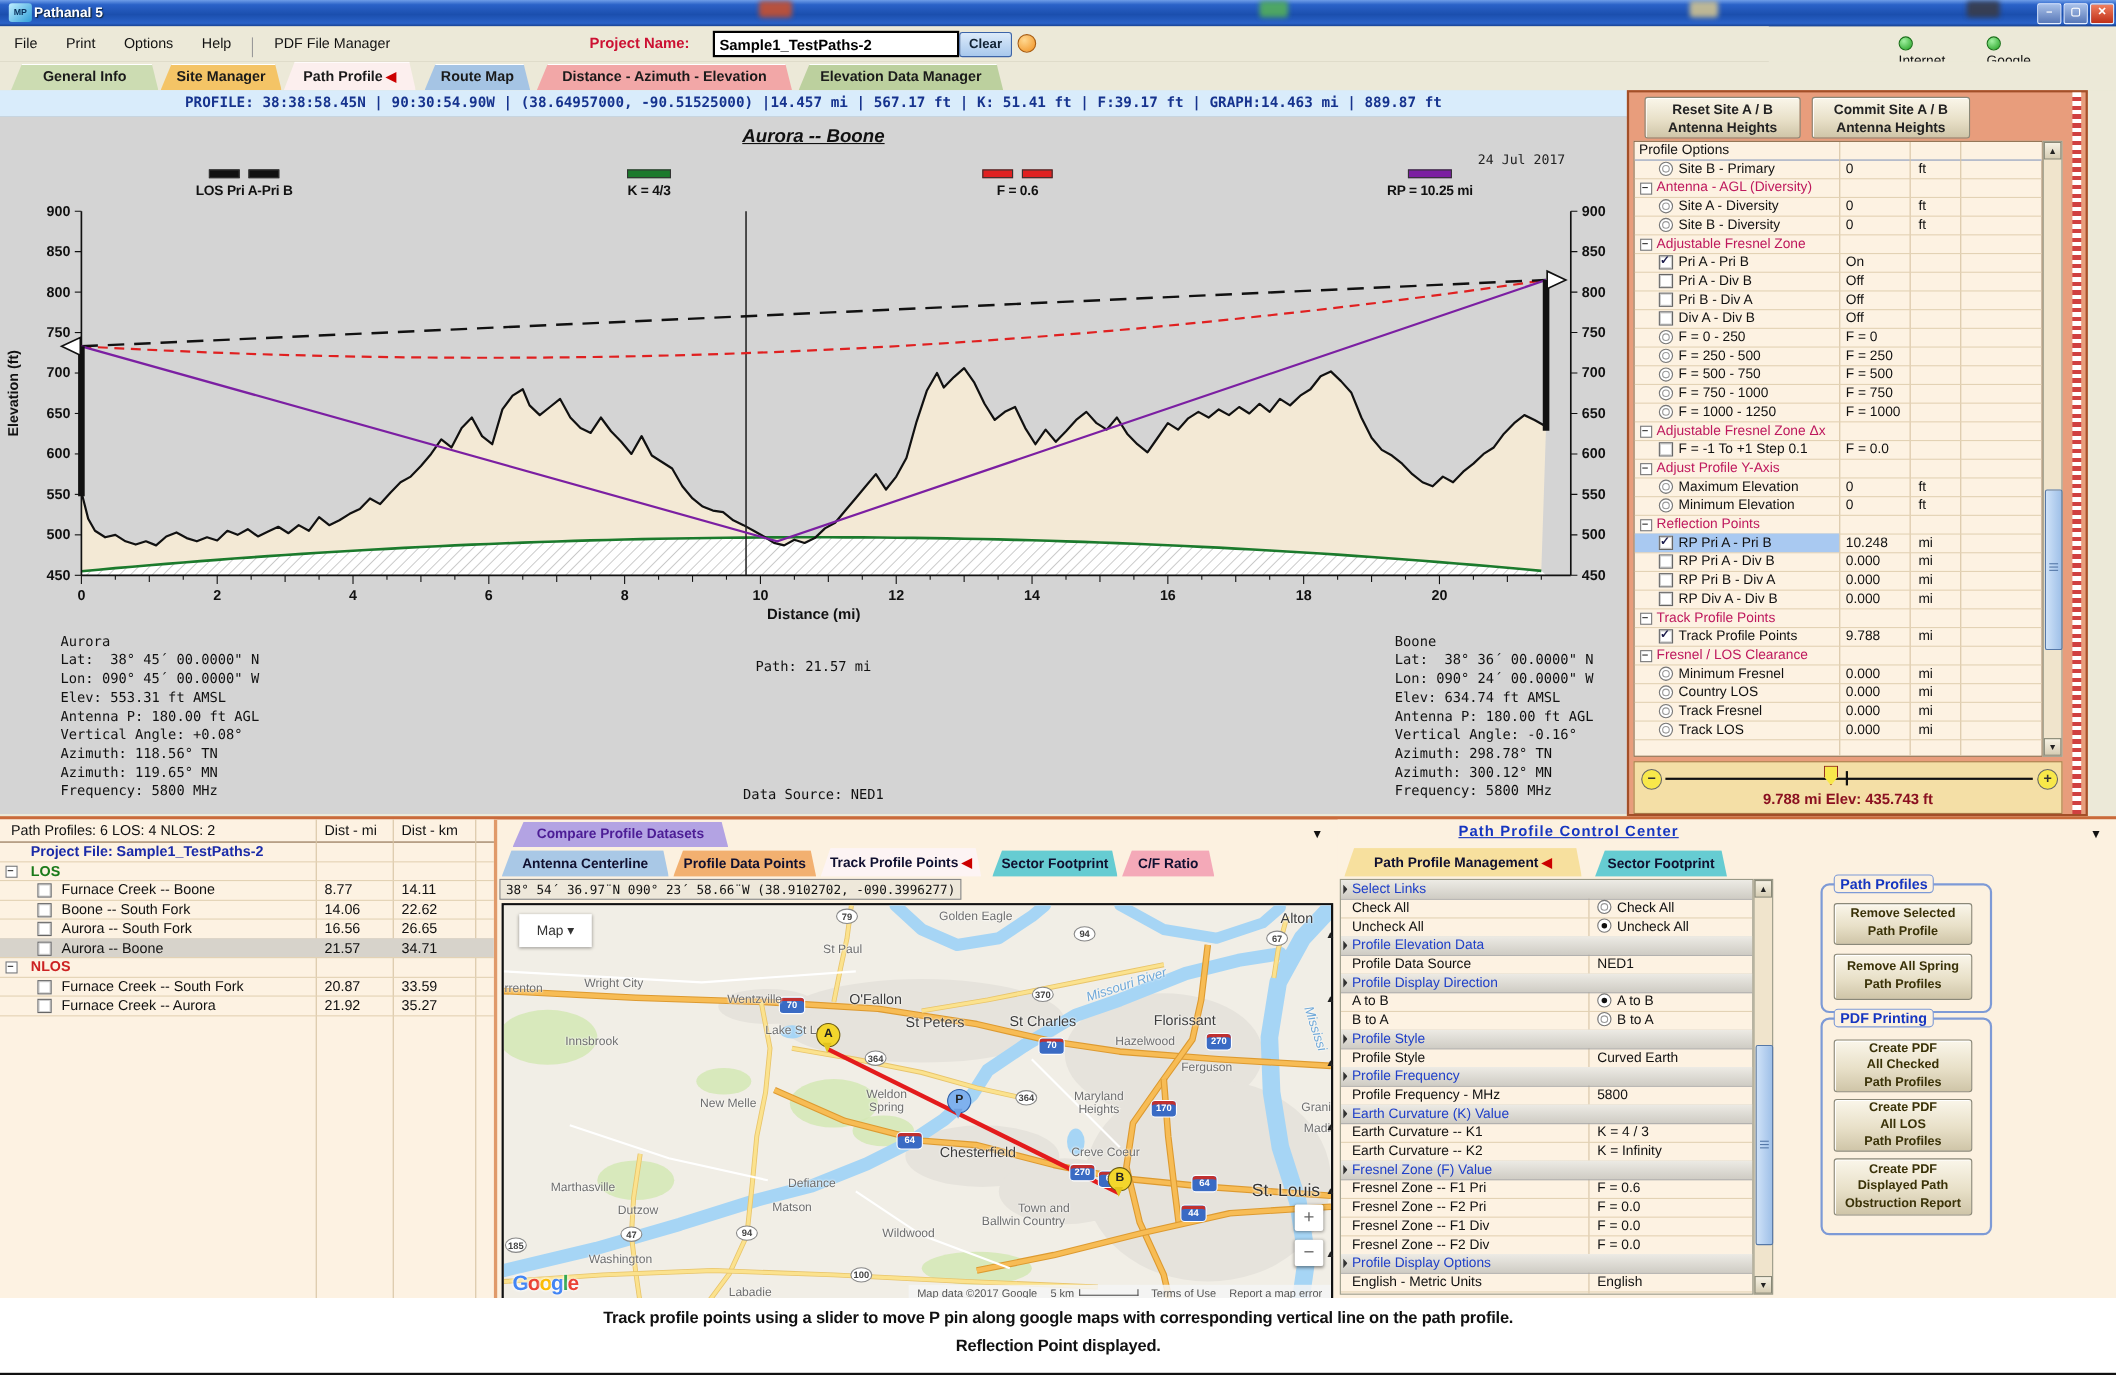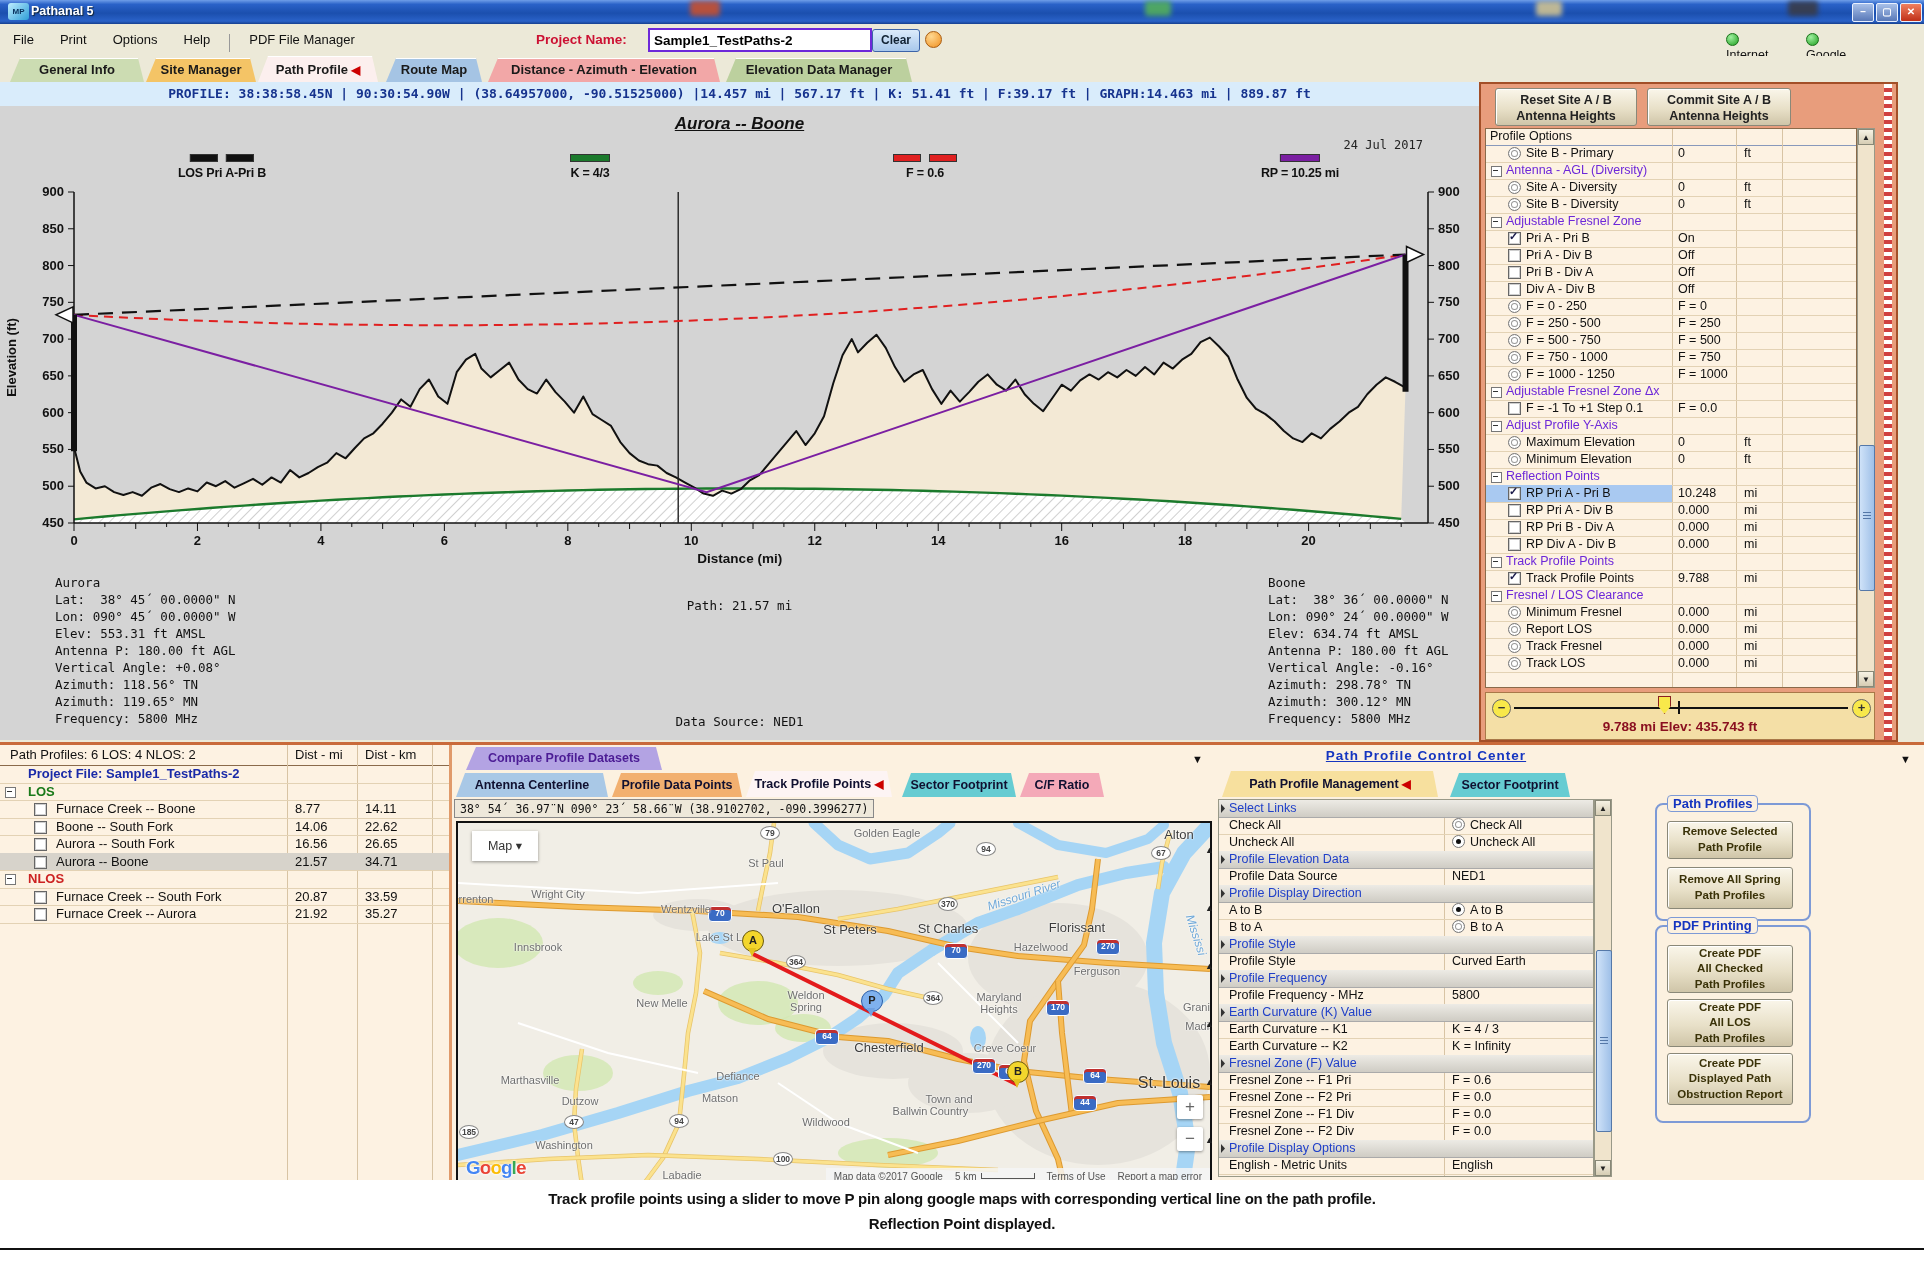--- a/index.html
+++ b/index.html
@@ -14,21 +14,21 @@
   .tb-title{position:absolute;left:31px;top:4px;color:#fff;font-size:12.5px;font-weight:bold;text-shadow:1px 1px 1px #123;}
   .winbtn{position:absolute;top:3px;width:20px;height:17px;border:1px solid #e8f0ff;border-radius:2px;
     color:#fff;font-size:10px;line-height:15px;text-align:center;font-weight:bold;
     background:linear-gradient(180deg,#a8c0e8,#5878b8);}
   .winbtn.close{background:linear-gradient(180deg,#f08060,#c03018);}
   
   .menubar{position:absolute;left:0;top:24px;width:1608px;height:32px;background:#ece9d8;border-bottom:1px solid #b8b4a0;}
   .menu-item{display:inline-block;padding:8px 13px 0 13px;font-size:13px;color:#111;cursor:default;}
   .menu-sep{display:inline-block;width:1px;height:18px;background:#999;vertical-align:middle;margin:7px 6px 0 6px;}
   .proj-label{position:absolute;left:536px;top:8px;color:#cc1133;font-weight:bold;font-size:13.5px;}
-  .proj-input{position:absolute;left:648px;top:4px;width:212px;height:20px;border:2px solid #6d28d9;background:#fff;
+  .proj-input{position:absolute;left:648px;top:4px;width:212px;height:20px;border:2px solid #000000;background:#fff;
     font-family:"Liberation Sans",sans-serif;font-weight:bold;font-size:13.5px;padding:0 4px;}
   .clear-btn{position:absolute;left:872px;top:5px;width:46px;height:21px;background:linear-gradient(180deg,#dcebfa,#a8c8ec);
     border:1px solid #3c64a8;border-radius:3px;font-size:12px;font-weight:bold;color:#123;text-align:center;line-height:20px;}
   .orange-dot{position:absolute;left:925px;top:7px;width:15px;height:15px;border-radius:50%;
     background:radial-gradient(circle at 35% 30%,#ffd890,#f09020);border:1px solid #a85c10;}
   .indicator{position:absolute;top:9px;font-size:12.5px;color:#111;}
   .ind-dot{display:inline-block;width:11px;height:11px;border-radius:50%;background:radial-gradient(circle at 35% 30%,#a0f0a0,#20a020);
     border:1px solid #187018;vertical-align:-1px;margin-right:5px;}
   
   .tabbar{position:absolute;left:0;top:56px;width:1924px;height:26px;background:#ece9d8;}
@@ -56,21 +56,21 @@
   .right-panel{position:absolute;left:1479px;top:82px;width:419px;height:660px;background:#e89d7c;border:2px solid #a34f28;box-sizing:border-box;}
   .rp-btn{position:absolute;top:4px;height:38px;background:linear-gradient(180deg,#faf6ea,#e8e0c8 55%,#cfc5a8);
     border:1px solid #8a8878;border-radius:3px;box-shadow:inset 1px 1px 0 #fff;font-size:12.5px;font-weight:bold;color:#222;
     text-align:center;line-height:1.3;padding-top:3px;box-sizing:border-box;}
   .tree{position:absolute;left:4px;top:44px;width:372px;height:560px;background:#fdf2e2;border:1px solid #8a6a4a;box-sizing:border-box;overflow:hidden;}
   .tree-header{position:absolute;left:0;top:0;width:100%;height:16px;font-size:12.5px;color:#111;padding-left:4px;
     border-bottom:1px solid #8899bb;background:#fdf2e2;}
   .tr{position:absolute;left:0;width:100%;height:17px;border-bottom:1px solid #e3d2b4;font-size:12.5px;color:#111;}
   .tr.sel::before{content:'';position:absolute;left:0;top:0;width:186px;height:100%;background:#a9c9f1;}
   .tr .lbl{position:absolute;left:40px;top:1px;white-space:nowrap;}
-  .tr.sec .lbl{left:20px;color:#6d28d9;}
+  .tr.sec .lbl{left:20px;color:#be185d;}
   .tr .val{position:absolute;left:192px;top:1px;} .tr .unit{position:absolute;left:258px;top:1px;}
   .boxminus{position:absolute;left:5px;top:4px;width:9px;height:9px;border:1px solid #777;background:#fff;}
   .boxminus::after{content:'';position:absolute;left:1px;top:3px;width:5px;height:1px;background:#333;}
   .cb{position:absolute;left:22px;top:2px;width:11px;height:11px;border:1px solid #666;background:#fff;box-shadow:inset 0 0 0 1px #cfcfcf;}
   .cb.on::after{content:'✓';position:absolute;left:0px;top:-3px;font-size:11px;font-weight:bold;color:#1a1a4a;}
   .rad{position:absolute;left:22px;top:2px;width:11px;height:11px;border:1px solid #777;border-radius:50%;background:#fff;box-shadow:inset 0 0 0 2px #fff,inset 0 0 0 3px #999;}
   .vline{position:absolute;top:0;width:1px;background:#d8c4a4;}
   .sb{position:absolute;width:18px;background:#f0e4cc;border:1px solid #998;box-sizing:border-box;}
   .sb-arrow{position:absolute;left:0;width:100%;height:16px;background:linear-gradient(180deg,#f6f2e4,#d6cdb4);
     border:1px solid #887;box-sizing:border-box;text-align:center;font-size:8px;line-height:15px;color:#222;}
@@ -529,21 +529,21 @@
         <div class="tr" style="top: 475px;">
           <span class="rad"></span>
           <span class="val">0.000</span>
           <span class="unit">mi</span>
           <span class="lbl">Minimum Fresnel</span>
         </div>
         <div class="tr" style="top: 492px;">
           <span class="rad"></span>
           <span class="val">0.000</span>
           <span class="unit">mi</span>
-          <span class="lbl">Report LOS</span>
+          <span class="lbl">Country LOS</span>
         </div>
         <div class="tr" style="top: 509px;">
           <span class="rad"></span>
           <span class="val">0.000</span>
           <span class="unit">mi</span>
           <span class="lbl">Track Fresnel</span>
         </div>
         <div class="tr" style="top: 526px;">
           <span class="rad"></span>
           <span class="val">0.000</span>

